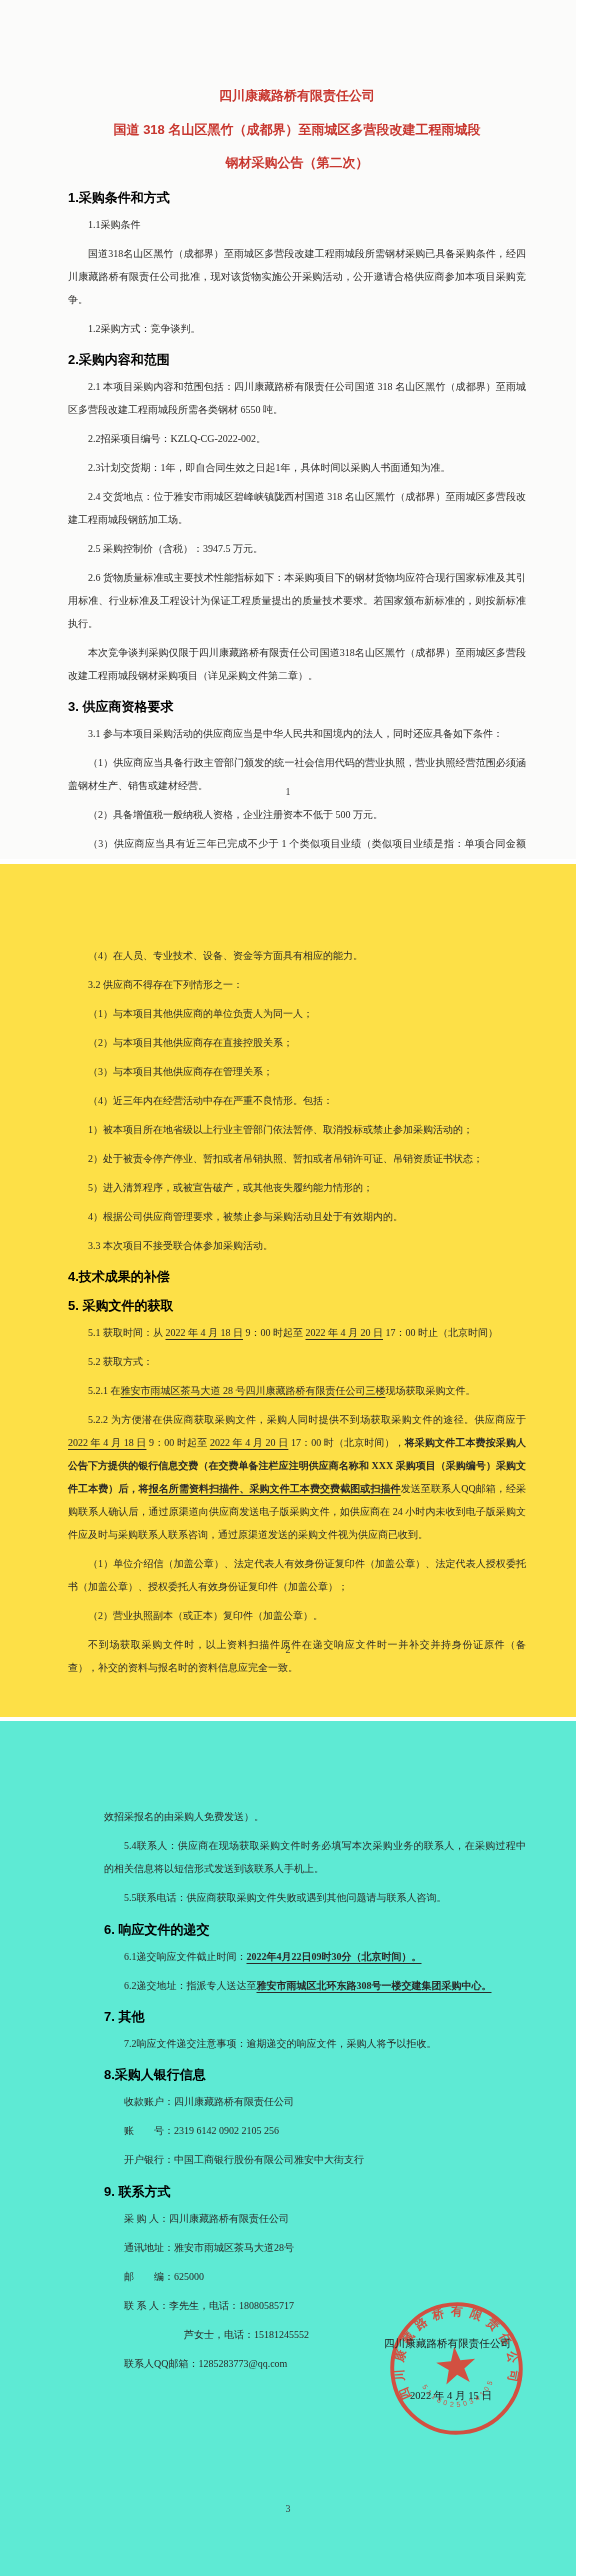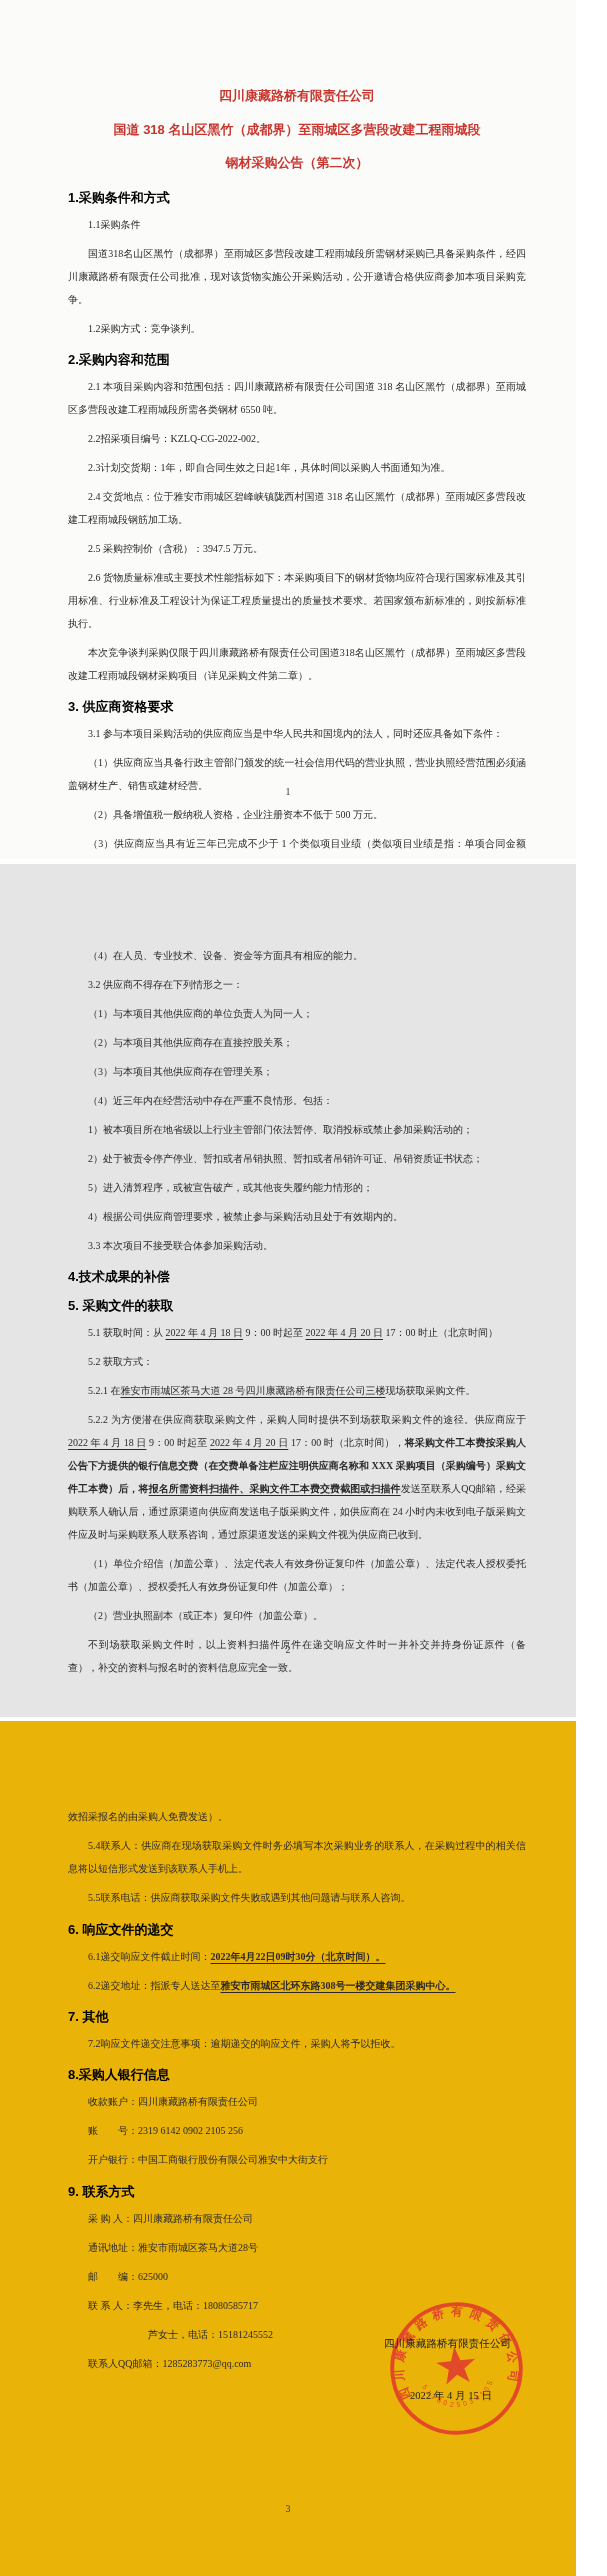--- a/index.html
+++ b/index.html
@@ -1,20 +1,20 @@
 <!DOCTYPE html>
 <html style="font-size:12px"><head>
 <meta charset="utf-8">
 <style>
   html,body{margin:0;padding:0;background:#ffffff;}
   body{width:607px;font-family:"Liberation Serif",serif;}
   .page{position:relative;width:576px;overflow:hidden;box-sizing:border-box;color:#2b2a28;}
   .pg1{height:859px;background:#fbfbfa;margin-bottom:4.6px;}
-  .pg2{height:853px;background:#e5e5e5;margin-bottom:4.6px;}
-  .pg3{height:855px;background:#eab308;}
+  .pg2{height:853px;background:#fde047;margin-bottom:4.6px;}
+  .pg3{height:855px;background:#5eead4;padding-left:36px;}
   .content{padding:0 50px 0 68px;}
   .pg1 .content{padding-top:88px;}
   .pg2 .content{padding-top:74px;}
   .pg3 .content{padding-top:78px;}
   .title{color:#c8372f;font-weight:bold;text-align:center;font-size:13px;line-height:16px;
          margin:0 0 17.5px 0;font-family:"Liberation Sans",sans-serif;}
   .h{font-size:13px;font-weight:bold;color:#000;margin:11.4px 0 5.3px 0;
      font-family:"Liberation Sans",sans-serif;}
   .p{font-size:10px;line-height:23px;margin:6px 0;text-indent:2em;text-align:justify;}
   .noindent{text-indent:0;}

